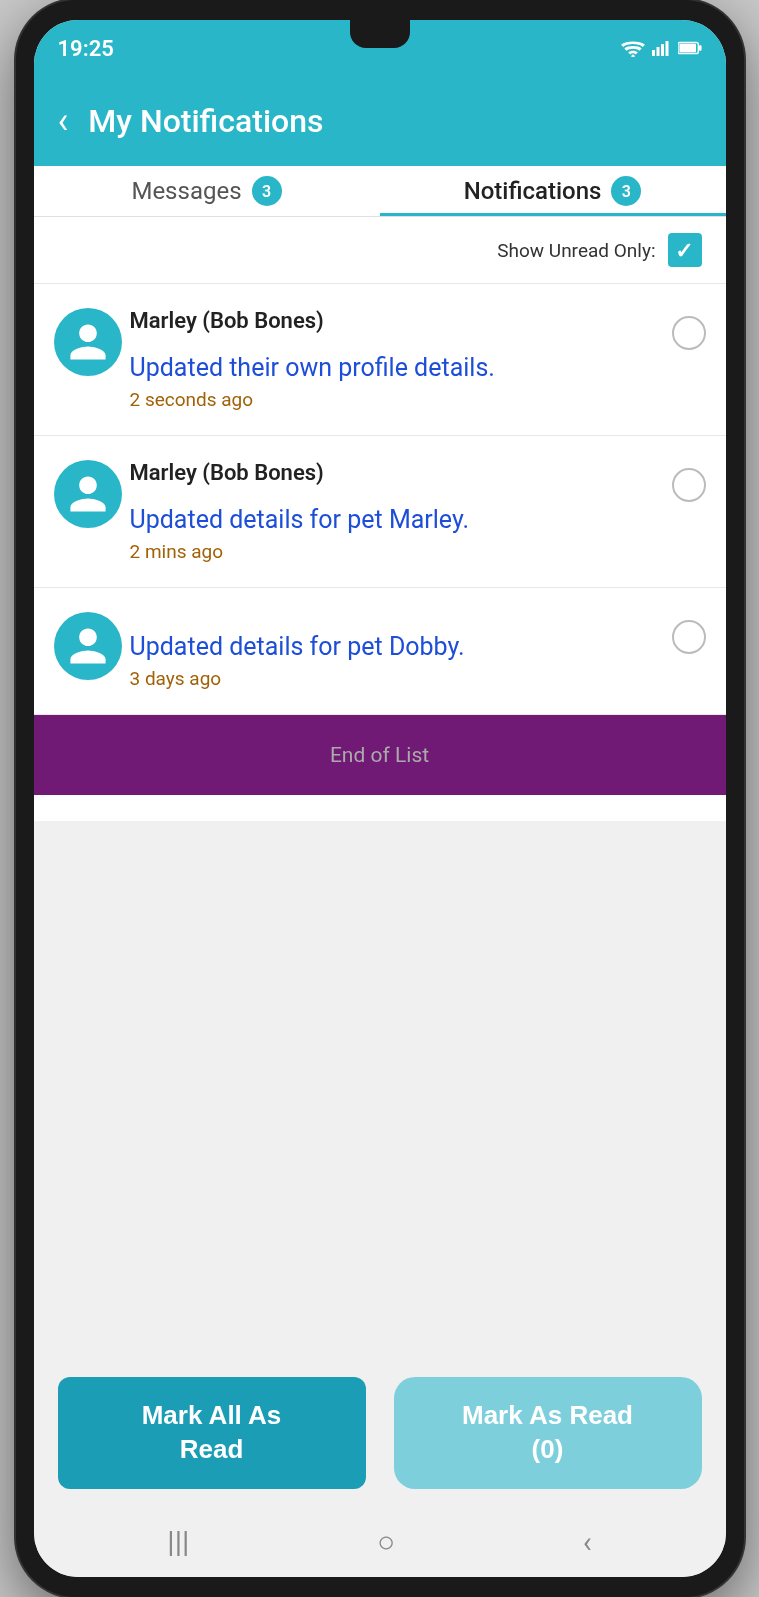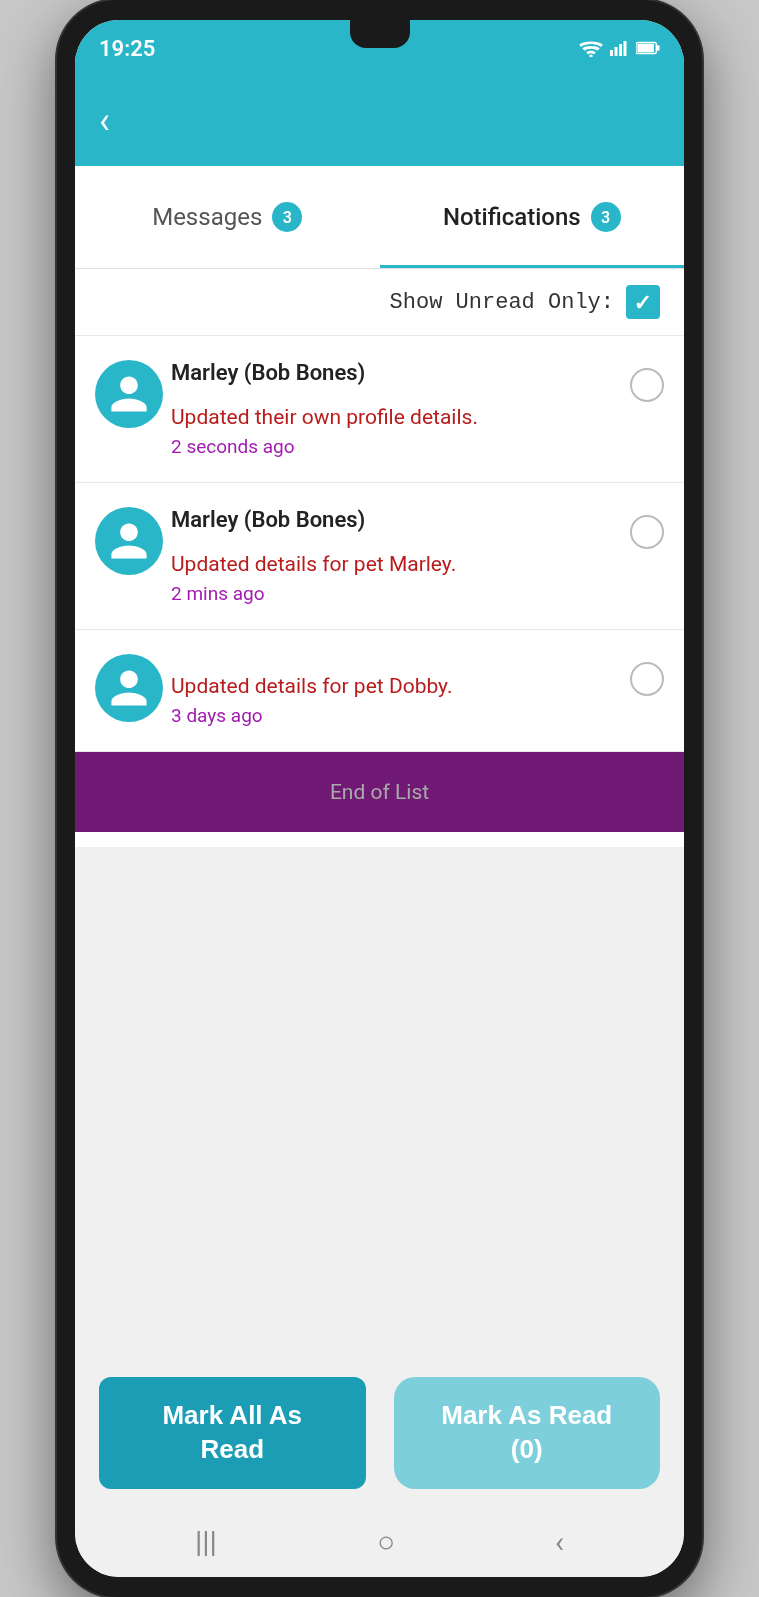--- a/index.html
+++ b/index.html
@@ -8,21 +8,21 @@
     body {
       background: #c8c8c8;
       display: flex;
       justify-content: center;
       align-items: center;
       min-height: 100vh;
       font-family: 'Roboto', Arial, sans-serif;
     }
 
     .phone-frame {
-      width: 645px;
+      width: 728px;
       height: 1597px;
       background: #1a1a1a;
       border-radius: 60px;
       position: relative;
       box-shadow: 0 0 0 2px #333, 0 20px 60px rgba(0,0,0,0.5);
       overflow: hidden;
       display: flex;
       flex-direction: column;
     }
 
@@ -105,21 +105,21 @@
       display: flex;
       border-bottom: 1px solid #e0e0e0;
       flex-shrink: 0;
     }
 
     .tab {
       flex: 1;
       display: flex;
       align-items: center;
       justify-content: center;
-      padding: 36px 10px;
+      padding: 10px 10px;
       cursor: pointer;
       font-size: 24px;
       color: #555;
       gap: 10px;
       position: relative;
     }
 
     .tab.active {
       color: #222;
       font-weight: 500;
@@ -154,23 +154,22 @@
       display: flex;
       justify-content: flex-end;
       align-items: center;
       padding: 16px 24px;
       border-bottom: 1px solid #e8e8e8;
       flex-shrink: 0;
       gap: 12px;
     }
 
     .filter-label {
-      font-size: 22px;
+      font-size: 19px;
       color: #333;
-      font-family: Liberation Mono, monospace;
     }
 
     .checkbox-checked {
       width: 34px;
       height: 34px;
       background: #29b6c8;
       border-radius: 4px;
       display: flex;
       align-items: center;
       justify-content: center;
@@ -221,29 +220,29 @@
     }
 
     .notif-name {
       font-size: 22px;
       font-weight: 600;
       color: #222;
       margin-bottom: 4px;
     }
 
     .notif-message {
-      font-size: 21px;
-      color: #b91c1c;
+      font-size: 25px;
+      color: #1d4ed8;
       margin-bottom: 6px;
       margin-top: 20px;
     }
 
     .notif-time {
       font-size: 19px;
-      color: #a21caf;
+      color: #a16207;
     }
 
     .notif-radio {
       width: 34px;
       height: 34px;
       border: 2px solid #bbb;
       border-radius: 50%;
       flex-shrink: 0;
       margin-top: 8px;
       cursor: pointer;
@@ -344,20 +343,21 @@
         <svg width="24" height="14" viewBox="0 0 26 14" fill="none">
           <rect x="0" y="1" width="22" height="12" rx="2" stroke="white" stroke-width="1.5"></rect>
           <rect x="22.5" y="4" width="3" height="6" rx="1" fill="white"></rect>
           <rect x="1.5" y="2.5" width="18" height="9" rx="1" fill="white"></rect>
         </svg>
       </div>
     </div>
 
     <div class="app-header">
       <span class="back-btn">‹</span>
+      <span class="header-title">My Notifications</span>
     </div>
 
     <div class="tab-bar">
       <div class="tab">
         <span>Messages</span>
         <span class="tab-badge">3</span>
       </div>
       <div class="tab active">
         <span>Notifications</span>
         <span class="tab-badge">3</span>

